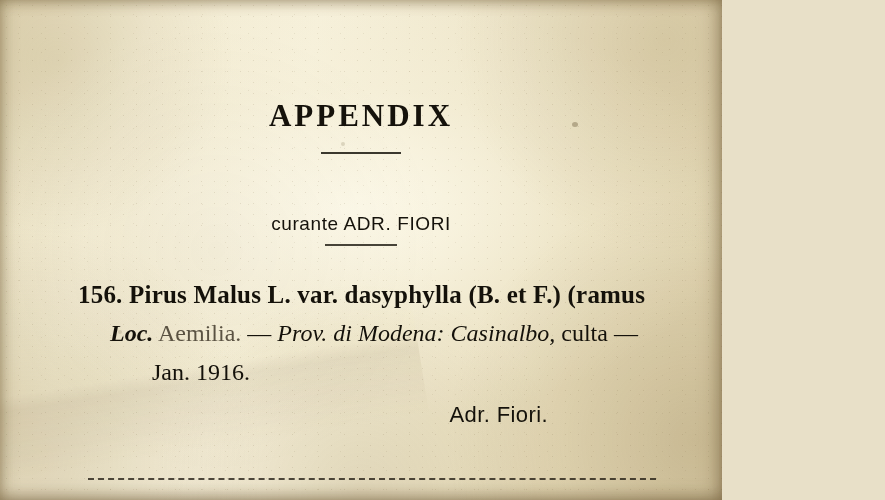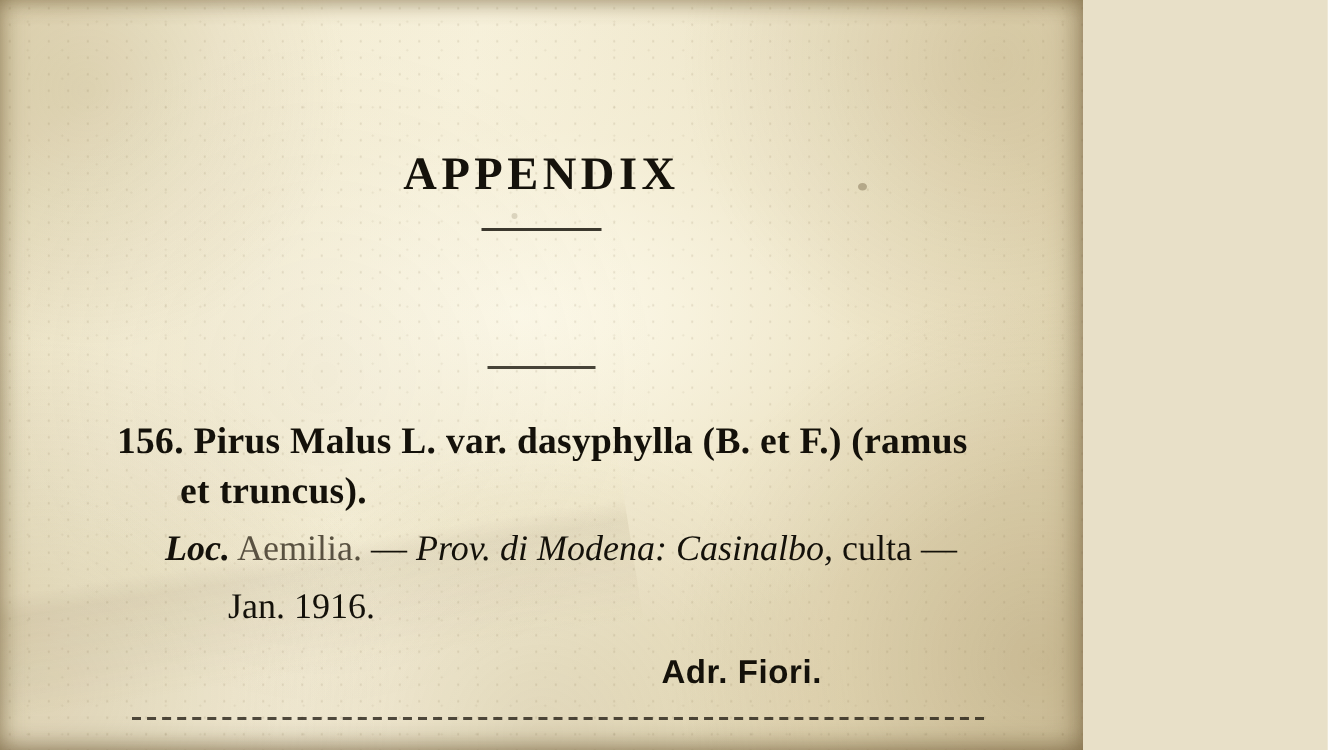--- a/index.html
+++ b/index.html
@@ -181,21 +181,21 @@
   .faded {
     color: #3a3224;
     opacity: 0.82;
   }
 
   .signature {
     margin-top: 14px;
     text-align: right;
     padding-right: 112px;
     font-family: "Liberation Sans", sans-serif;
-    font-weight: bold;
+    font-weight: normal;
     font-size: 22px;
     letter-spacing: 0.4px;
     color: #14110a;
   }
 
   .dashrule {
     position: absolute;
     left: 88px;
     right: 66px;
     top: 478px;
@@ -217,31 +217,29 @@
 <div id="card">
   <div id="grain"></div>
   <div id="speckle"></div>
   <div id="crease"></div>
 
   <div id="content">
 
     <div class="title">APPENDIX</div>
     <div class="rule-short"></div>
 
+    <div class="curante">curante ADR. FIORI</div>
     <div class="rule-short2"></div>
 
     <div class="entry">
 
       <div class="entry-line1">
         <span>156.</span>
         <span>Pirus Malus L. var. dasyphylla (B. et F.)</span>
         <span class="tail">(ramus</span>
-      </div>
-      <div class="entry-line1 entry-indent">
-        <span>et truncus).</span>
       </div>
 
       <div class="loc-line">
         <span class="lbl">Loc.</span>
         <span class="faded">Aemilia.</span>
         <span>—</span>
         <span class="it">Prov. di Modena:</span>
         <span class="it">Casinalbo,</span>
         <span>culta</span>
         <span>—</span>

